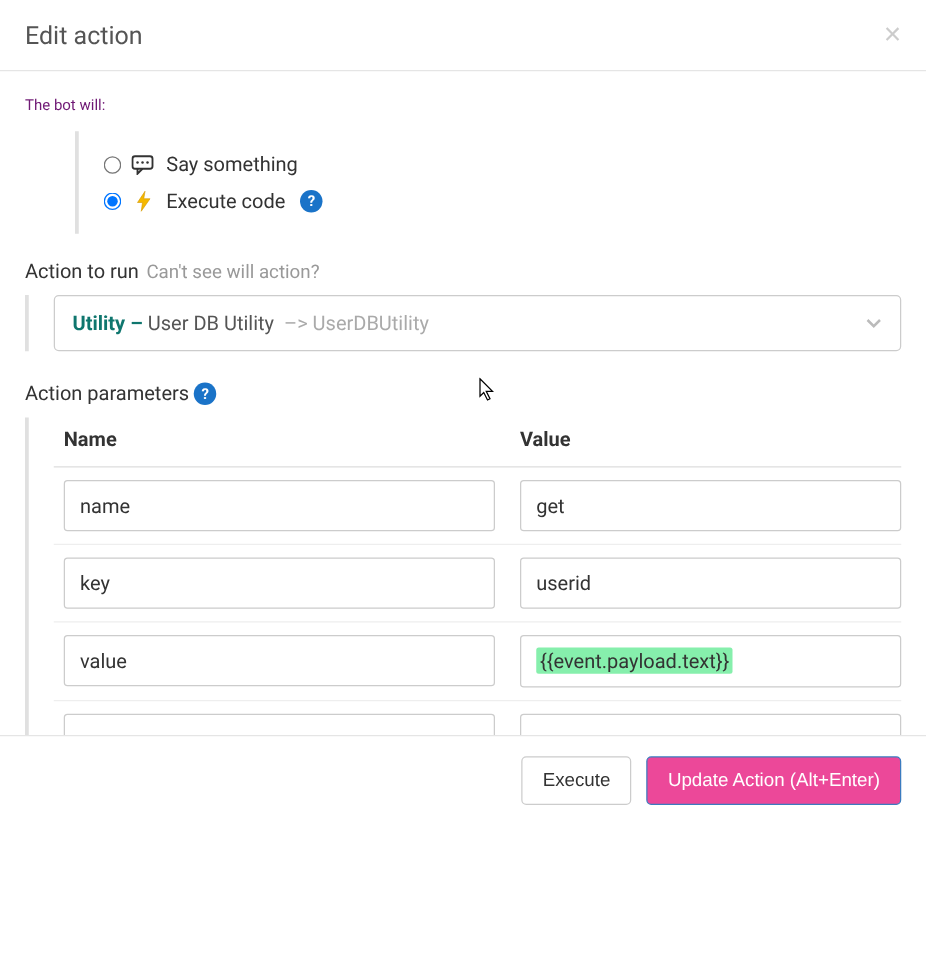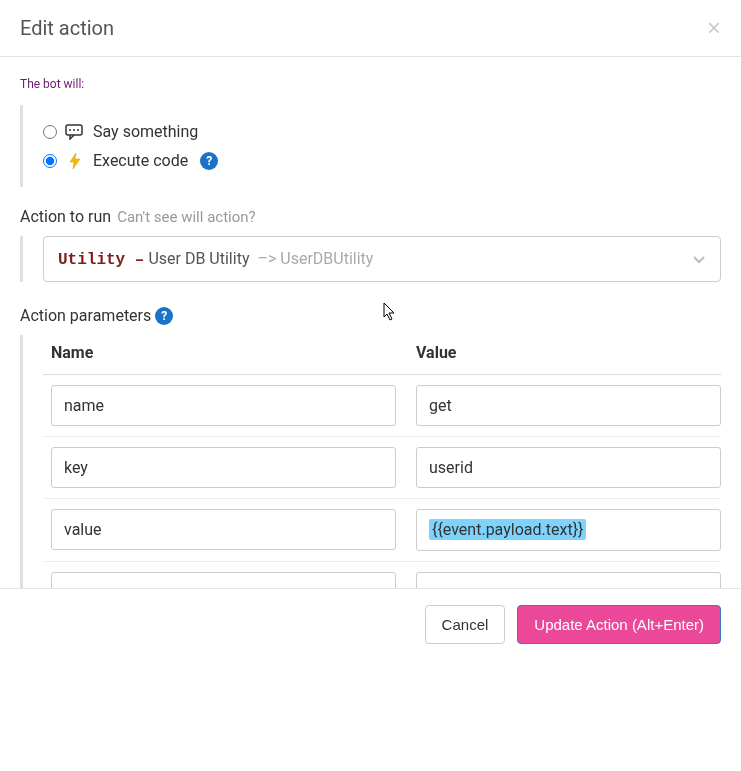--- a/index.html
+++ b/index.html
@@ -40,20 +40,21 @@
     }
     .label-heading {
       font-size: 12px;
       color: #701a75;
       margin-bottom: 14px;
     }
     .option-block {
       border-left: 3px solid #e0e0e0;
       padding: 12px 0 12px 20px;
       margin-bottom: 20px;
+      margin-left: 40px;
     }
     .radio-row {
       display: flex;
       align-items: center;
       gap: 8px;
       padding: 5px 0;
       cursor: pointer;
     }
     .radio-input {
       width: 14px;
@@ -115,22 +116,21 @@
     }
     .select-content {
       font-size: 16px;
       color: #555;
       display: flex;
       align-items: baseline;
       gap: 4px;
     }
     .select-bold {
       font-weight: 700;
-      color: #7f1d1d;
-      font-family: Liberation Mono, monospace;
+      color: #0f766e;
     }
     .select-sub {
       color: #aaa;
       margin-left: 4px;
     }
     .chevron {
       color: #bbb;
     }
     .params-block {
       border-left: 3px solid #e0e0e0;
@@ -176,21 +176,21 @@
     .param-input::placeholder {
       color: #aaa;
     }
     .param-name-cell {
       flex: 0 0 345px;
     }
     .param-value-cell {
       flex: 1;
     }
     .highlighted-value {
-      background: #7dd3fc;
+      background: #86efac;
       padding: 1px 3px;
       border-radius: 2px;
     }
     .value-display {
       border: 1px solid #ccc;
       border-radius: 3px;
       padding: 10px 12px;
       font-size: 16px;
       color: #333;
       width: 100%;
@@ -348,21 +348,21 @@
             <input class="param-input" value="" style="">
           </div>
         </div>
 
       </div>
     </div>
 
   </div>
 
   <div class="modal-footer">
-    <button class="btn btn-default">Cancel</button>
+    <button class="btn btn-default">Execute</button>
     <button class="btn btn-primary">Update Action (Alt+Enter)</button>
   </div>
 
   <div class="cursor-pointer">
     <svg width="14" height="20" viewBox="0 0 14 20">
       <path d="M1 1 L1 15 L4 12 L7 18 L9 17 L6 11 L11 11 Z" fill="#fff" stroke="#000" stroke-width="1"></path>
     </svg>
   </div>
 
 </div>

